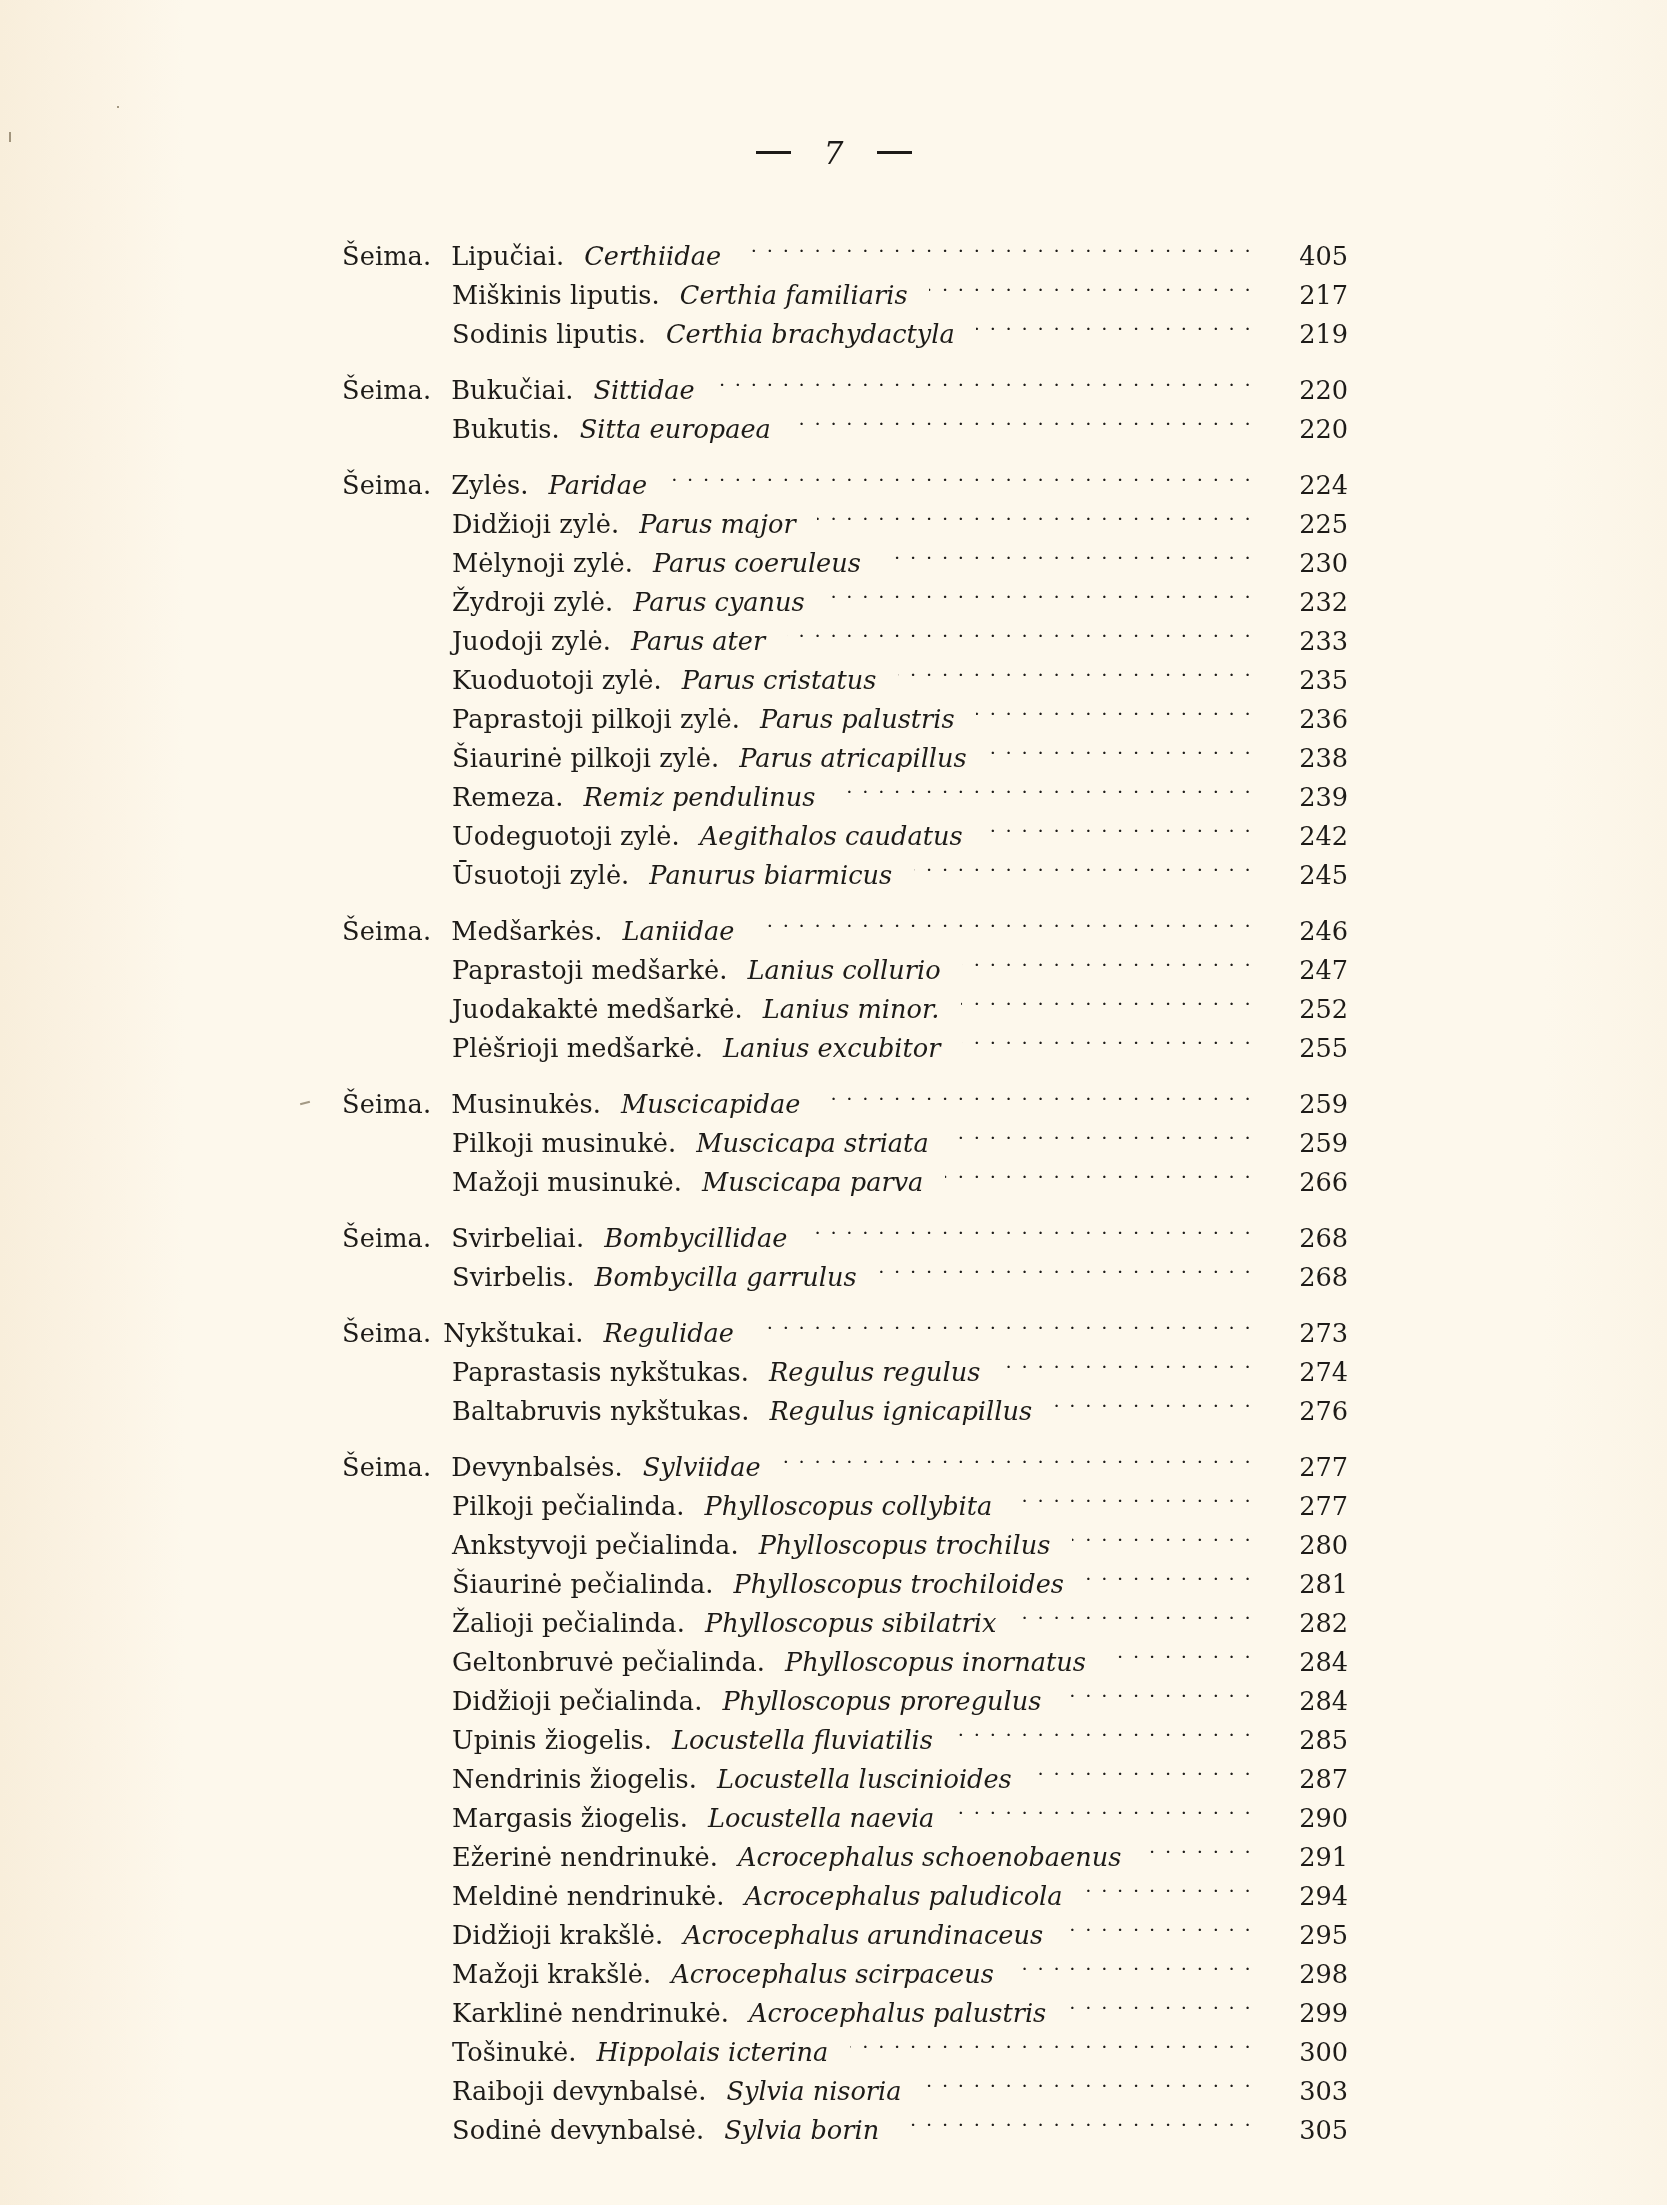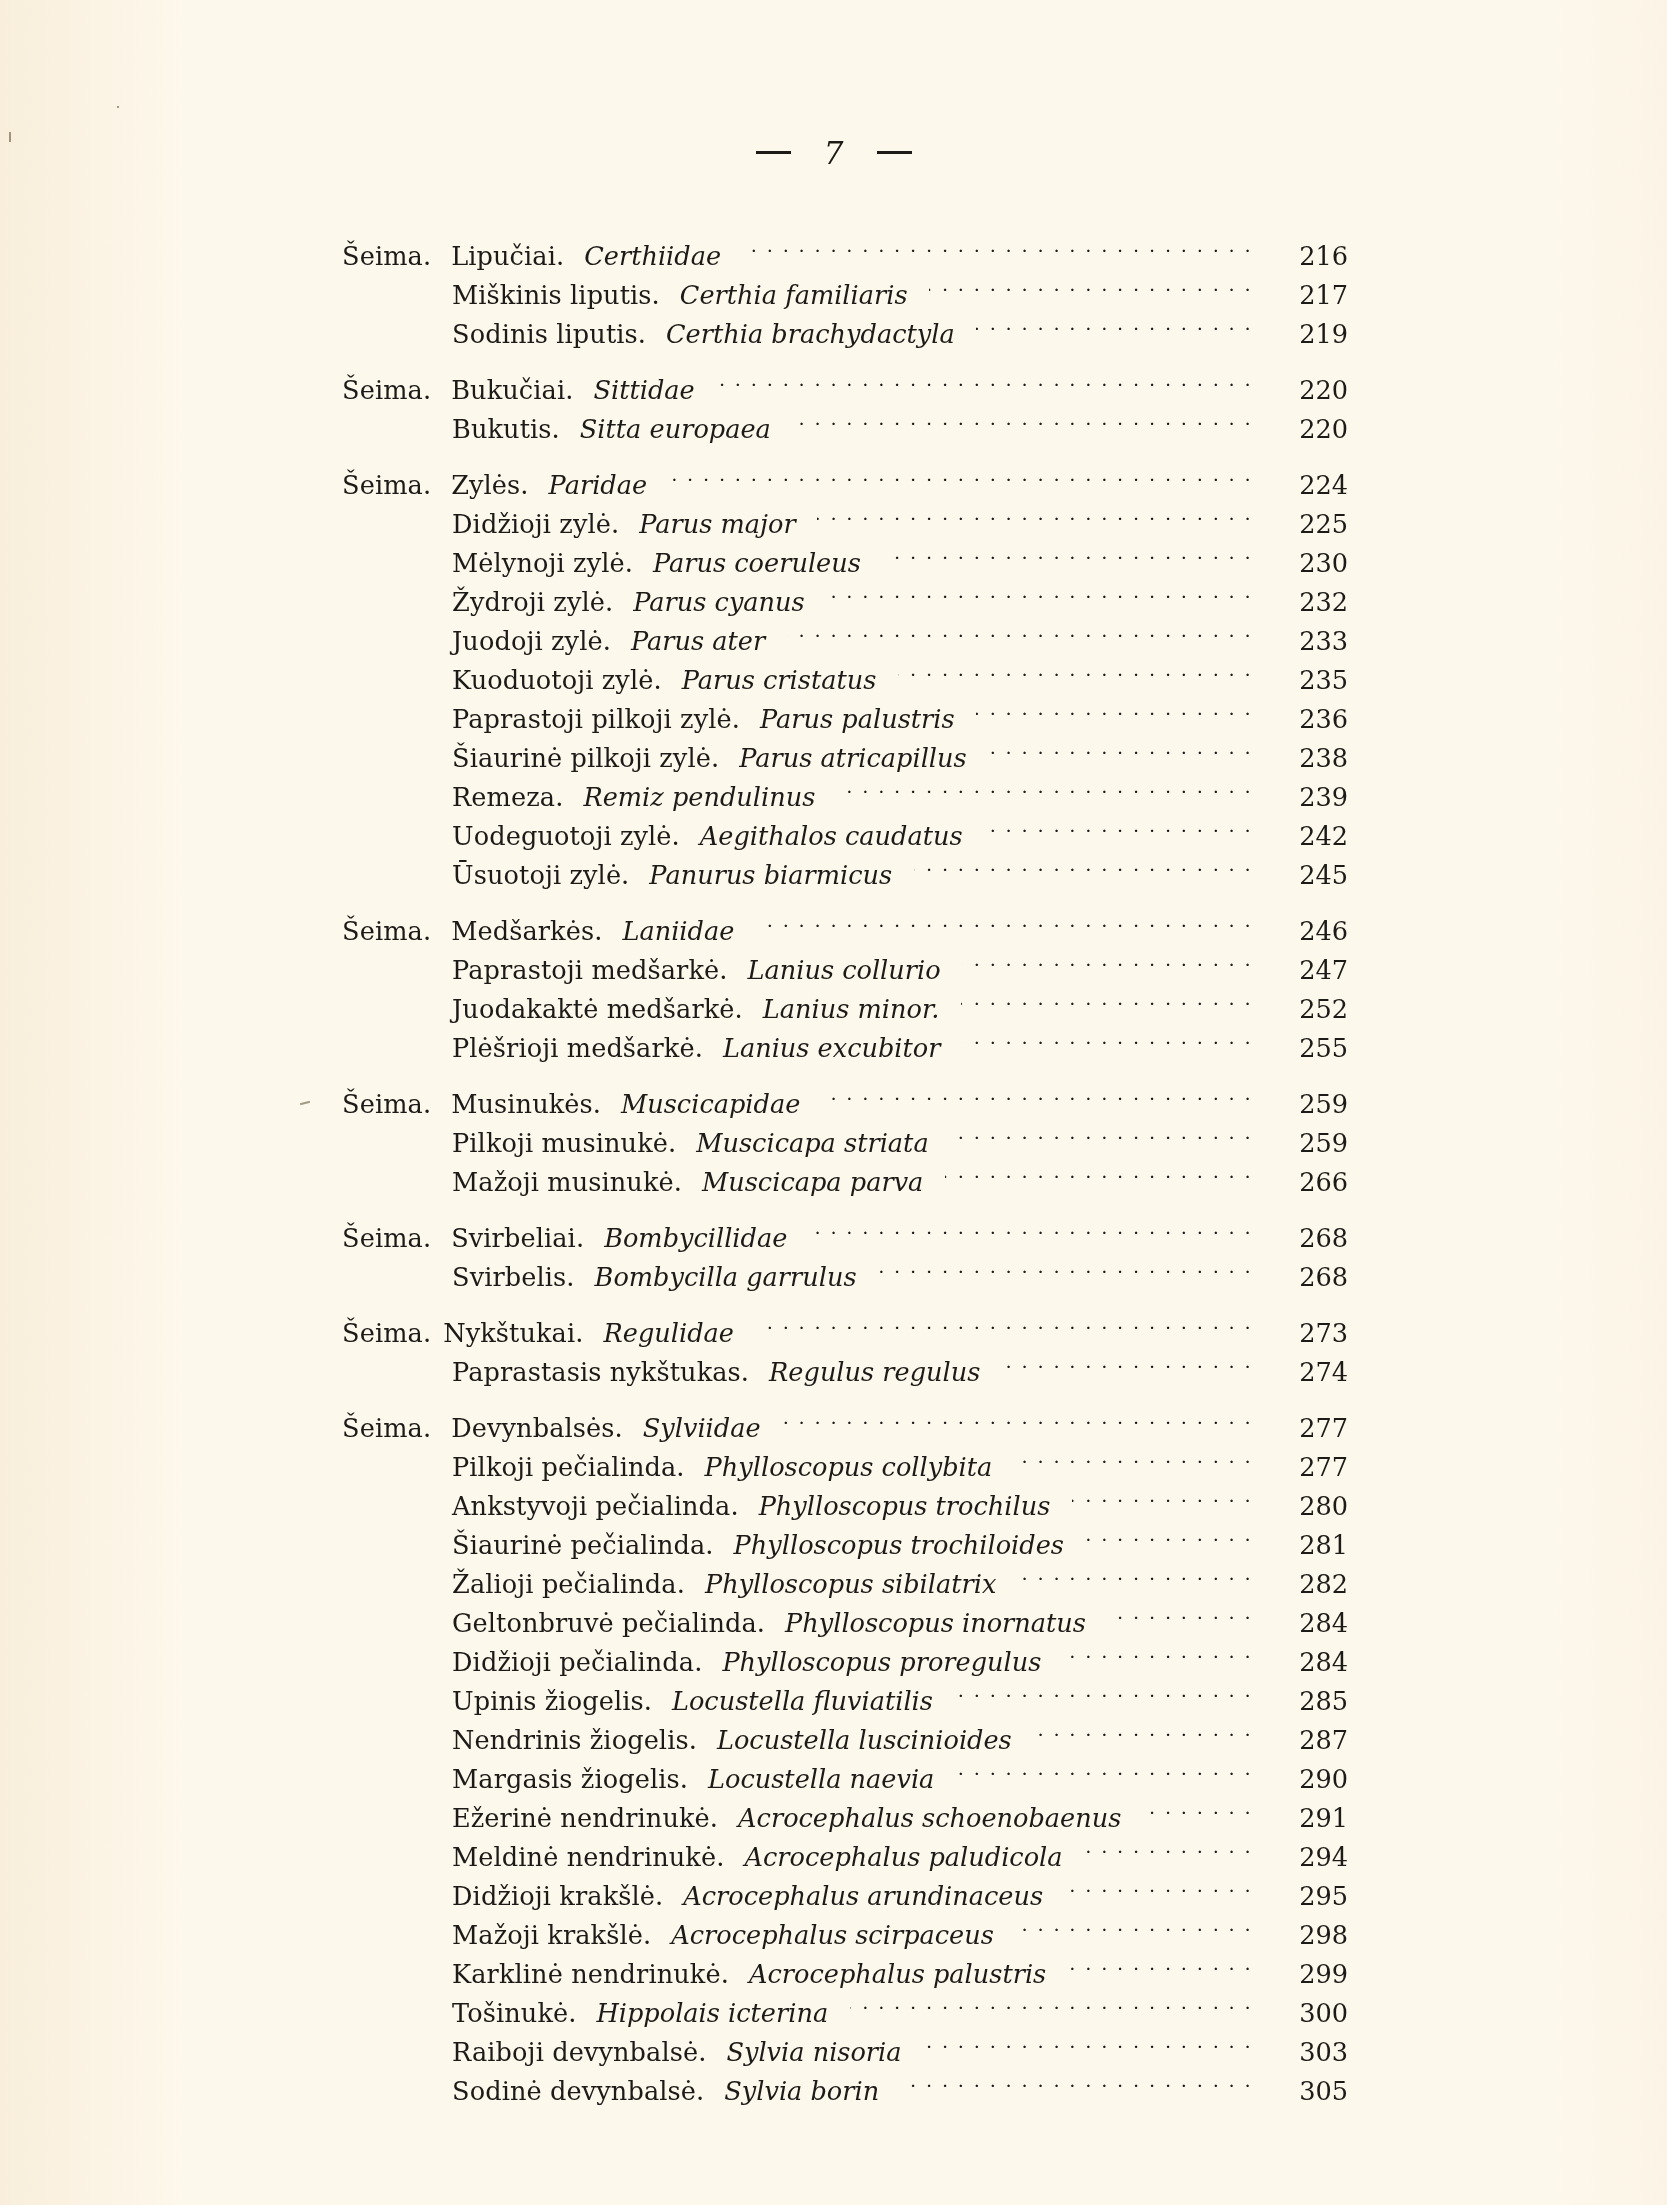--- a/index.html
+++ b/index.html
@@ -103,21 +103,21 @@
   <span class="dash"></span>
 </div>
 
 <div class="toc" id="toc">
     <div class="section">
       <div class="row family">
         <span class="lt">Šeima.</span>
         <span class="lt" style="margin-left: 8px;">Lipučiai.</span>
         <span class="sci">Certhiidae</span>
         <span class="leader"></span>
-        <span class="page">216</span>
+        <span class="page">405</span>
       </div>
       <div class="row entry">
         <span class="lt">Miškinis liputis.</span>
         <span class="sci">Certhia familiaris</span>
         <span class="leader"></span>
         <span class="page">217</span>
       </div>
       <div class="row entry">
         <span class="lt">Sodinis liputis.</span>
         <span class="sci">Certhia brachydactyla</span>
@@ -278,20 +278,26 @@
         <span class="lt" style="margin-left: 0;">Nykštukai.</span>
         <span class="sci">Regulidae</span>
         <span class="leader"></span>
         <span class="page">273</span>
       </div>
       <div class="row entry">
         <span class="lt">Paprastasis nykštukas.</span>
         <span class="sci">Regulus regulus</span>
         <span class="leader"></span>
         <span class="page">274</span>
+      </div>
+      <div class="row entry">
+        <span class="lt">Baltabruvis nykštukas.</span>
+        <span class="sci">Regulus ignicapillus</span>
+        <span class="leader"></span>
+        <span class="page">276</span>
       </div>
     </div>
     <div class="section">
       <div class="row family">
         <span class="lt">Šeima.</span>
         <span class="lt" style="margin-left: 8px;">Devynbalsės.</span>
         <span class="sci">Sylviidae</span>
         <span class="leader"></span>
         <span class="page">277</span>
       </div>

